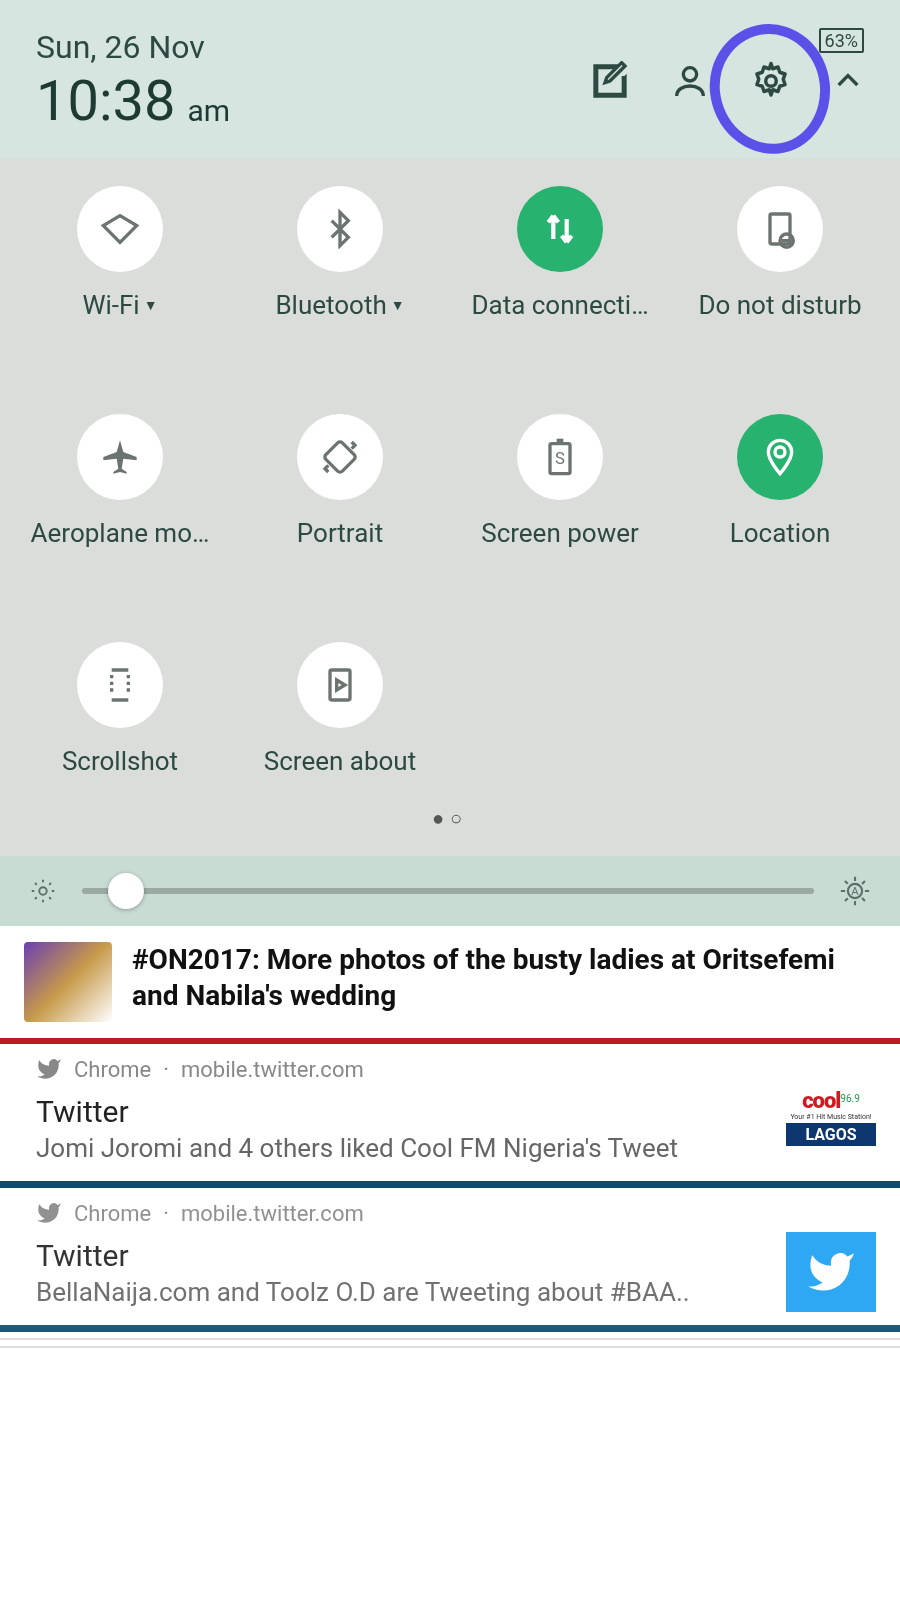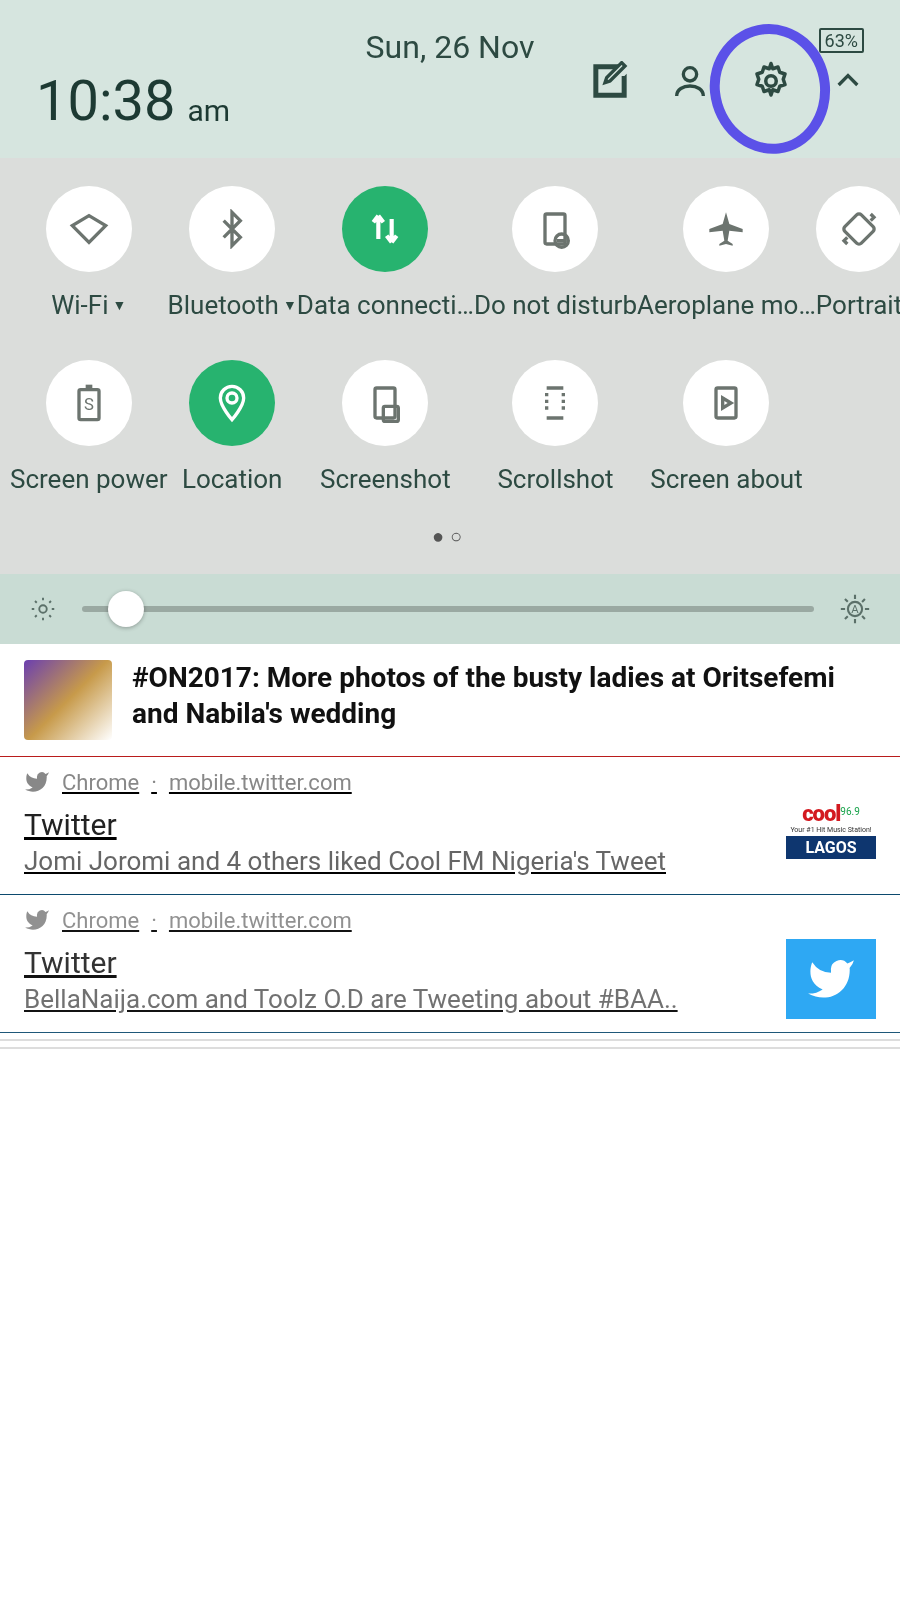--- a/index.html
+++ b/index.html
@@ -1,44 +1,44 @@
 <!DOCTYPE html>
 <html><head>
 <meta charset="utf-8">
 <style>
   * { margin:0; padding:0; box-sizing:border-box; font-family: -apple-system, Roboto, "Helvetica Neue", Arial, sans-serif; }
   html,body { width:900px; height:1600px; background:#fff; overflow:hidden; }
   .header { background:#d6e5df; padding:28px 36px 24px; position:relative; }
-  .date { font-size:32px; color:#2d4a42; font-weight:400;text-align:center; }
+  .date { font-size:32px; color:#2d4a42; font-weight:400; }
   .time-row { display:flex; align-items:center; margin-top:2px; }
   .time { font-size:56px; color:#1d3a33; font-weight:400; }
   .ampm { font-size:30px; color:#1d3a33; margin-left:12px; margin-top:18px; }
   .header-icons { position:absolute; right:36px; top:60px; display:flex; align-items:center; gap:40px; }
   .head-btn { color:#2d4a42; display:flex; align-items:center; justify-content:center; }
   .gear-circle { position:absolute; right:70px; top:24px; width:120px; height:130px; border:10px solid #5b51e8; border-radius:50% 50% 48% 52% / 48% 50% 50% 52%; transform:rotate(-6deg); pointer-events:none; }
   .battery { position:absolute; right:36px; top:28px; display:flex; align-items:center; font-size:18px; color:#2d4a42; border:2px solid #2d4a42; padding:0 4px; border-radius:2px;margin-left:8px; }
 
   .panel { background:#dbdddb; padding:28px 10px 10px; }
-  .qs-grid { display:grid; grid-template-columns:repeat(6,1fr); row-gap:40px; }
+  .qs-grid { display:grid; grid-template-columns:repeat(4,1fr); row-gap:94px; }
   .qs-tile { display:flex; flex-direction:column; align-items:center; gap:18px; }
   .qs-circle { width:86px; height:86px; border-radius:50%; background:#fff; display:flex; align-items:center; justify-content:center; color:#6c746f; }
   .qs-circle.on { background:#27b36f; color:#fff; }
   .qs-label { font-size:26px; color:#2d4a42; white-space:nowrap; max-width:200px; overflow:hidden; text-overflow:ellipsis; display:flex; align-items:center; gap:4px; }
   .tri { font-size:14px; }
   .dots { text-align:center; padding:30px 0 16px; color:#555; font-size:20px; letter-spacing:6px; }
 
   .brightness { background:#c9dcd4; display:flex; align-items:center; padding:18px 28px; gap:24px; }
   .slider-track { flex:1; height:6px; background:#9aa9a2; border-radius:3px; position:relative; }
   .slider-thumb { position:absolute; left:6%; top:50%; transform:translate(-50%,-50%); width:36px; height:36px; background:#fff; border-radius:50%; box-shadow:0 1px 4px rgba(0,0,0,0.3); }
 
   .notif-area { background:#fff; }
-  .card { border-bottom:1px solid #b91c1c; padding:16px 24px; display:flex; gap:20px;justify-content:center; }
+  .card { border-bottom:6px solid #b91c1c; padding:16px 24px; display:flex; gap:20px;justify-content:center; }
   .thumb { width:88px; height:80px; background:linear-gradient(135deg,#6b3fb0,#c79a4a,#fff); border-radius:4px; flex-shrink:0; }
   .card-title { font-size:28px; font-weight:700; color:#111; line-height:1.3; }
-  .notif { padding:12px 24px 18px; border-bottom:1px solid #0c4a6e; position:relative;text-decoration:underline; }
+  .notif { padding:12px 36px 18px; border-bottom:7px solid #0c4a6e; position:relative; }
   .notif-meta { display:flex; align-items:center; gap:12px; color:#888; font-size:22px; margin-bottom:12px; }
   .tw-ico { width:26px; height:26px; fill:#888; }
   .notif-title { font-size:30px; color:#222; margin-bottom:4px; }
   .notif-body { font-size:26px; color:#666; }
   .notif-right { position:absolute; right:24px; top:44px; width:90px; height:80px; }
   .cool-logo { text-align:center; font-family:Arial;margin-left:6px; }
   .cool-top { font-size:22px; font-weight:900; color:#d31920; letter-spacing:-1px; }
   .cool-sup { font-size:10px; color:#17a24a; vertical-align:super; }
   .cool-sub { font-size:7px; color:#333; }
   .cool-bar { background:#0e366f; color:#fff; font-size:16px; font-weight:700; padding:2px 6px; margin-top:2px; }
@@ -172,31 +172,20 @@
             <circle cx="12" cy="9" r="3"></circle>
           </svg>
         </div>
       <div class="qs-label">
           <span>Location</span>
         </div>
     </div>
     <div class="qs-tile">
       <div class="qs-circle">
           <svg width="40" height="40" viewBox="0 0 24 24" fill="none" stroke="currentColor" stroke-width="2">
-            <rect x="6" y="3" width="12" height="18" rx="1"></rect>
-            <rect x="11" y="14" width="9" height="9" rx="1"></rect>
-          </svg>
-        </div>
-      <div class="qs-label">
-          <span>Screenshot</span>
-        </div>
-    </div>
-    <div class="qs-tile">
-      <div class="qs-circle">
-          <svg width="40" height="40" viewBox="0 0 24 24" fill="none" stroke="currentColor" stroke-width="2">
             <path d="M7 3h10M7 21h10"></path>
             <path d="M7 6v12M17 6v12" stroke-dasharray="2 2"></path>
           </svg>
         </div>
       <div class="qs-label">
           <span>Scrollshot</span>
         </div>
     </div>
     <div class="qs-tile">
       <div class="qs-circle">

